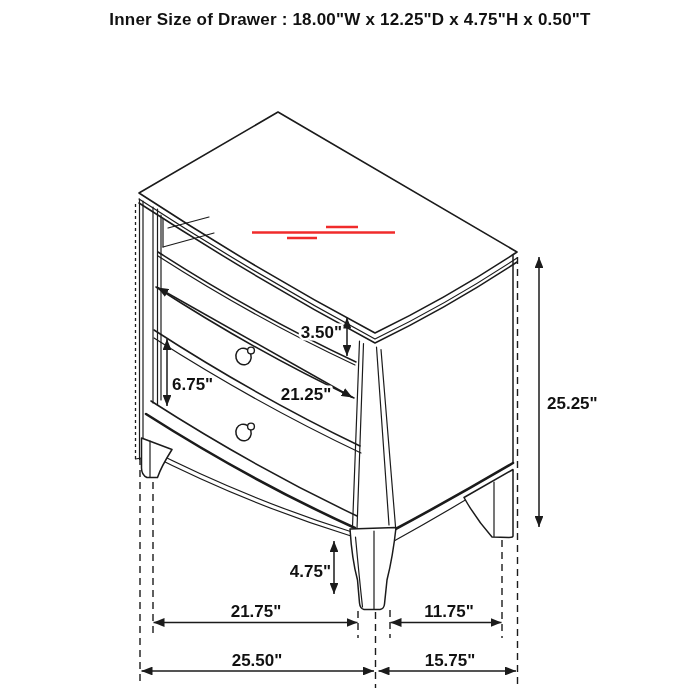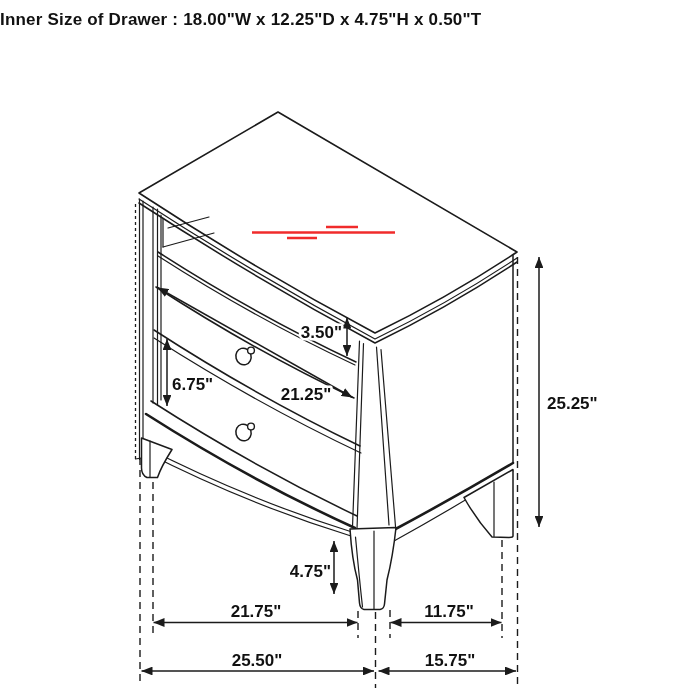--- a/index.html
+++ b/index.html
@@ -1,18 +1,18 @@
 <!DOCTYPE html>
 <html><head>
 <meta charset="utf-8">
 <style>
   html,body{margin:0;padding:0;background:#fff;}
   #stage{position:relative;width:700px;height:700px;background:#fff;overflow:hidden;
          font-family:"Liberation Sans",sans-serif;}
-  #title{position:absolute;top:10px;left:0;width:700px;text-align:left;
+  #title{position:absolute;top:10px;left:0;width:700px;text-align:center;
          font-size:17px;font-weight:bold;color:#111;letter-spacing:0.2px;}
   svg{position:absolute;left:0;top:0;}
   .ln{stroke:#1b1b1b;stroke-width:1.5;fill:none;stroke-linecap:round;}
   .thick{stroke-width:2.6;}
   .thin{stroke-width:1.2;}
   .dash{stroke:#1b1b1b;stroke-width:1.4;fill:none;stroke-dasharray:7 5;}
   .hatch{stroke:#1b1b1b;stroke-width:1.3;fill:none;stroke-dasharray:3 3;}
   .dim{stroke:#1b1b1b;stroke-width:1.5;fill:none;}
   .red{stroke-width:2.5;fill:none;}
   .lbl{font-family:"Liberation Sans",sans-serif;font-size:17px;font-weight:bold;

